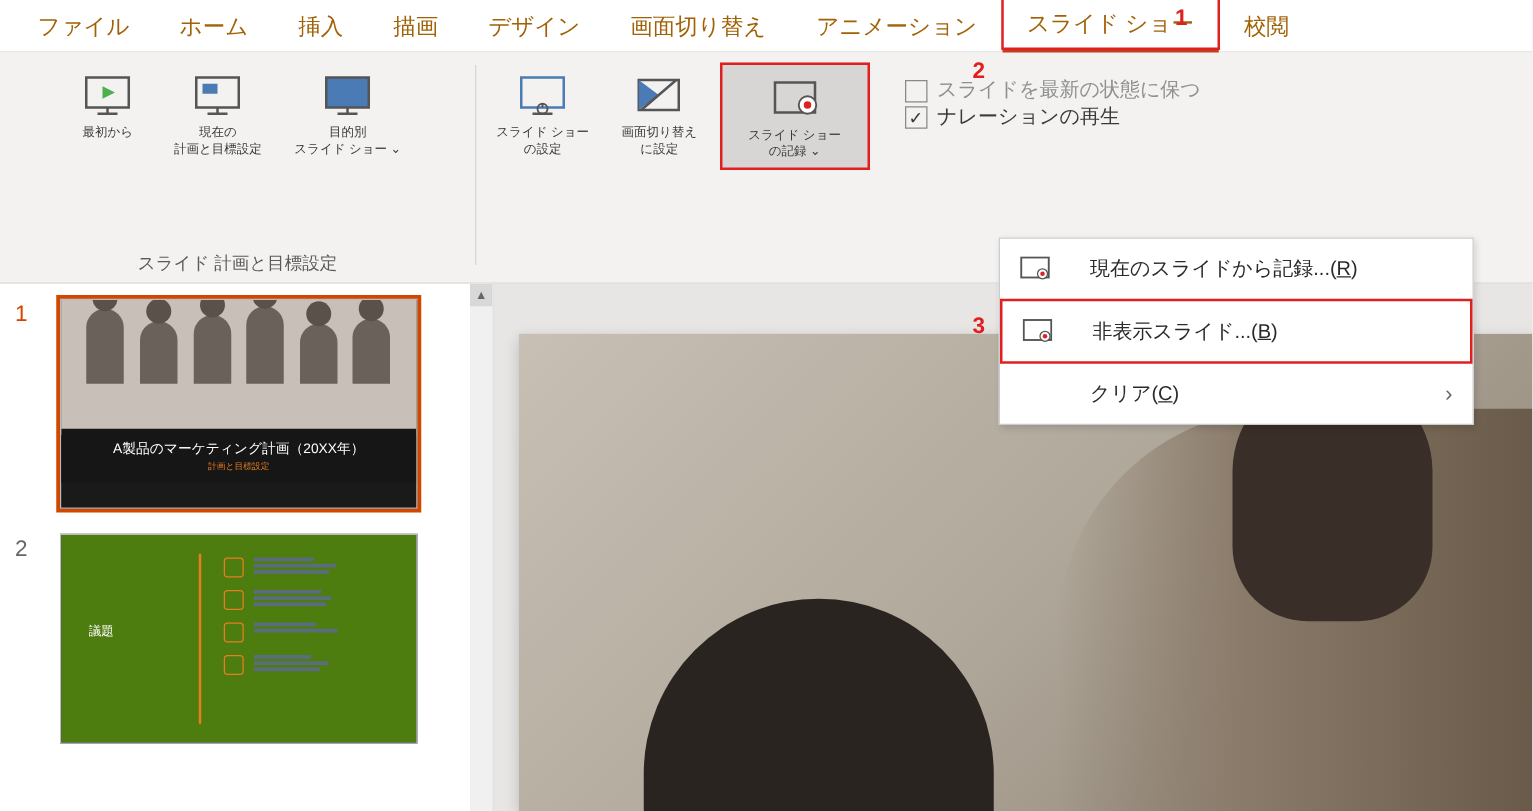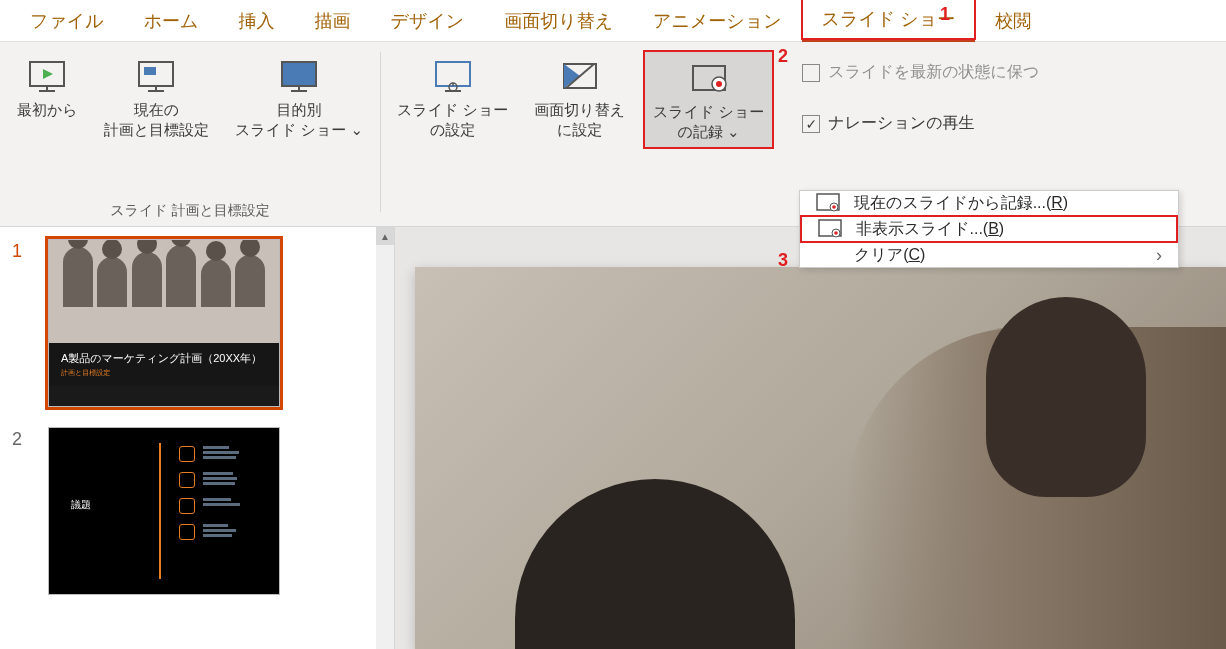--- a/index.html
+++ b/index.html
@@ -91,38 +91,37 @@
     }
     .ribbon-button-icon {
       width: 40px;
       height: 40px;
       display: flex;
       align-items: center;
       justify-content: center;
       margin-bottom: 4px;
     }
     .ribbon-button-label {
-      font-size: 15px;
+      font-size: 10px;
       color: #3a3a3a;
       text-align: center;
       line-height: 1.3;
       white-space: pre-line;
     }
     .ribbon-button.highlighted {
       background: #d8d6d4;
       border: 2px solid #e02020;
       position: relative;
     }
 
     
     .ribbon-options {
       display: flex;
       flex-direction: column;
       justify-content: center;
-      gap: 30px;
       padding: 20px 20px 0 20px;
     }
     .checkbox-option {
       display: flex;
       align-items: center;
       gap: 8px;
       font-size: 16px;
       color: #909090;
     }
     .checkbox-option.enabled {
@@ -149,25 +148,25 @@
       left: 799px;
       width: 380px;
       background: #ffffff;
       border: 1px solid #ccc;
       box-shadow: 2px 2px 6px rgba(0,0,0,0.15);
       z-index: 50;
     }
     .dropdown-item {
       display: flex;
       align-items: center;
-      padding: 0 16px;
+      padding: 12px 16px;
       font-size: 16px;
       color: #2a2a2a;
       cursor: pointer;
-      gap: 14px;
+      gap: 32px;
     }
     .dropdown-item.highlighted {
       border: 2px solid #e02020;
     }
     .dropdown-item-icon {
       width: 24px;
       height: 24px;
       display: inline-flex;
       align-items: center;
       justify-content: center;
@@ -206,26 +205,27 @@
     .slide-number {
       font-size: 18px;
       color: #d24700;
       padding-top: 2px;
       width: 18px;
     }
     .slide-number.inactive {
       color: #666;
     }
     .slide-thumb {
-      width: 232px;
+      width: 286px;
       height: 168px;
       background: #2d3e50;
       border: 1px solid #bbb;
       position: relative;
       overflow: hidden;
+      text-align: center;
     }
     .slide-thumb.active {
       outline: 3px solid #d24700;
     }
 
     
     .thumb1-bg {
       position: absolute; inset: 0;
       background: linear-gradient(to bottom, #b8b0a8 0%, #b8b0a8 65%, #1a1a1a 65%, #1a1a1a 100%);
     }
@@ -256,21 +256,21 @@
     }
     .person::before {
       content: ''; position: absolute; top: -18px; left: 5px;
       width: 20px; height: 20px; border-radius: 50%;
       background: #5a524a;
     }
 
     
     .thumb2-bg {
       position: absolute; inset: 0;
-      background: #000000;
+      background: #4d7c0f;
     }
     .thumb2-divider {
       position: absolute; top: 15px; bottom: 15px; left: 110px;
       width: 2px; background: #e67e22;
     }
     .thumb2-label {
       position: absolute; top: 70px; left: 22px;
       color: #fff; font-size: 10px; font-weight: 500;
     }
     .thumb2-items {

